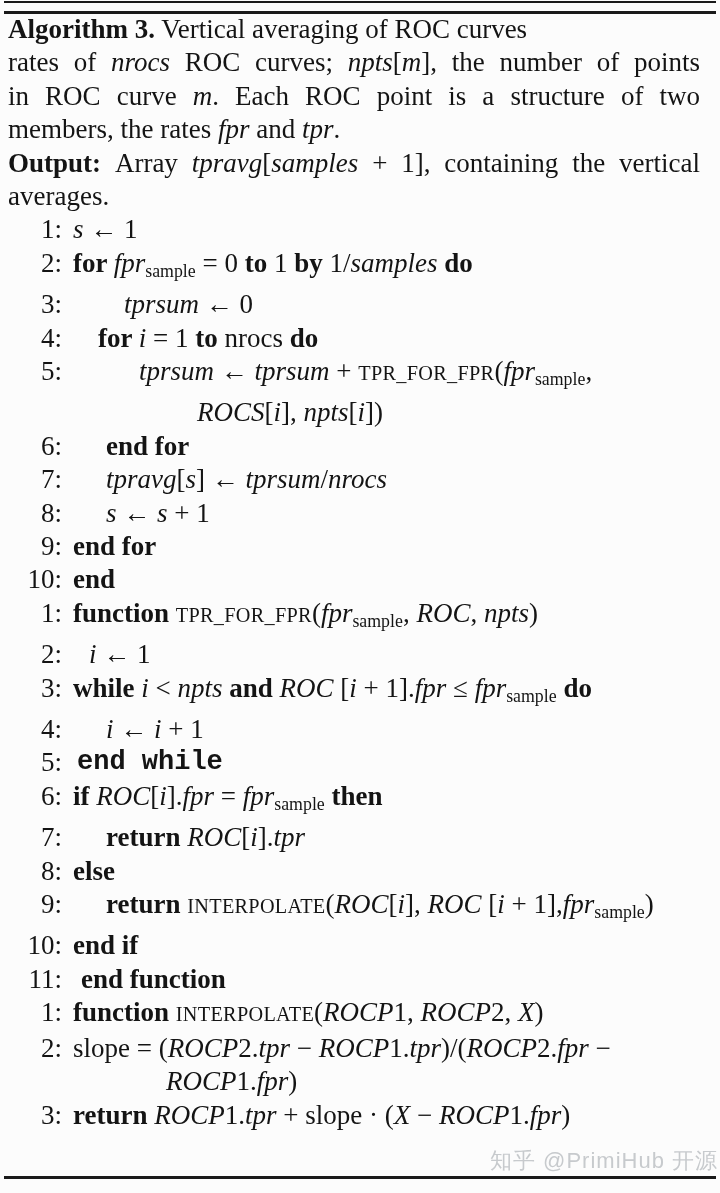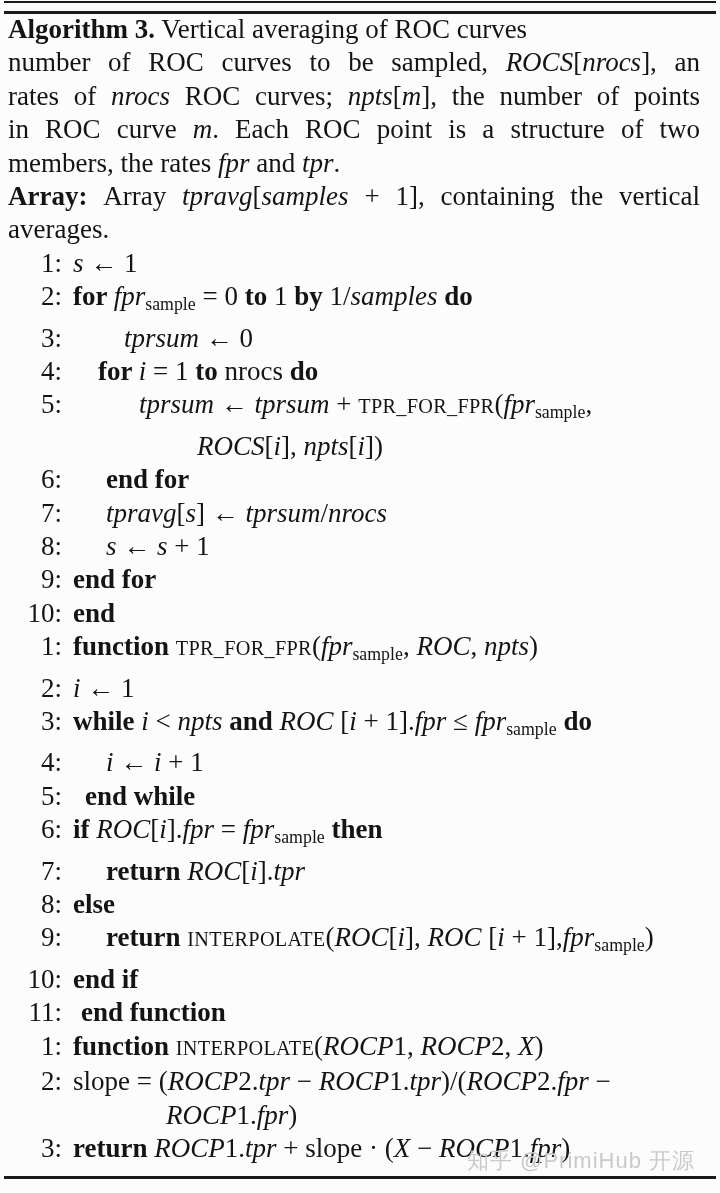--- a/index.html
+++ b/index.html
@@ -38,41 +38,40 @@
     margin-right:11px;
   }
   .line-text{flex:1 1 auto;}
   .seg-r{font-style:normal;}
   .seg-b{font-weight:700;}
   .seg-i{font-style:italic;}
   .seg-sc{font-size:0.75em;letter-spacing:0.3px;margin-top:16px;}
   .seg-sub{font-size:0.66em;vertical-align:-0.28em;}
   .watermark{
     position:absolute;
-    top:1146px;right:25px;
+    top:1146px;right:2px;
     font-family:"Liberation Sans","DejaVu Sans",sans-serif;
     font-size:22px;
     color:var(--watermark);
     letter-spacing:1px;
   }
 </style>
 </head>
 <body>
 
 <div class="rule rule-top-thin"></div>
 <div class="rule rule-top-thick"></div>
 
 <div class="algo">
   <div id="algo-header">
       <div class="h-line"><span class="seg seg-b">Algorithm 3.</span><span class="seg seg-r"> Vertical averaging of ROC curves</span></div>
-      <div class="h-line just"><span class="seg seg-r">number of ROC curves to be sampled, </span><span class="seg seg-i">ROCS</span><span class="seg seg-r">[</span><span class="seg seg-i">nrocs</span><span class="seg seg-r">], an</span></div>
       <div class="h-line just"><span class="seg seg-r">rates of </span><span class="seg seg-i">nrocs</span><span class="seg seg-r"> ROC curves; </span><span class="seg seg-i">npts</span><span class="seg seg-r">[</span><span class="seg seg-i">m</span><span class="seg seg-r">], the number of points</span></div>
       <div class="h-line just"><span class="seg seg-r">in ROC curve </span><span class="seg seg-i">m</span><span class="seg seg-r">. Each ROC point is a structure of two</span></div>
       <div class="h-line"><span class="seg seg-r">members, the rates </span><span class="seg seg-i">fpr</span><span class="seg seg-r"> and </span><span class="seg seg-i">tpr</span><span class="seg seg-r">.</span></div>
-      <div class="h-line just"><span class="seg seg-b">Array: </span><span class="seg seg-r">Array </span><span class="seg seg-i">tpravg</span><span class="seg seg-r">[</span><span class="seg seg-i">samples</span><span class="seg seg-r"> + 1], containing the vertical</span></div>
+      <div class="h-line just"><span class="seg seg-b">Output: </span><span class="seg seg-r">Array </span><span class="seg seg-i">tpravg</span><span class="seg seg-r">[</span><span class="seg seg-i">samples</span><span class="seg seg-r"> + 1], containing the vertical</span></div>
       <div class="h-line"><span class="seg seg-r">averages.</span></div>
     </div>
   <div id="algo-body">
       <div class="code-line">
         <span class="line-num">1:</span>
         <div class="line-text" style="margin-left: 0px;"><span class="seg seg-i">s</span><span class="seg seg-r"> ← 1</span></div>
       </div>
       <div class="code-line">
         <span class="line-num">2:</span>
         <div class="line-text" style="margin-left: 0px;"><span class="seg seg-b">for </span><span class="seg seg-i">fpr</span><span class="seg seg-sub">sample</span><span class="seg seg-r"> = 0 </span><span class="seg seg-b">to</span><span class="seg seg-r"> 1 </span><span class="seg seg-b">by</span><span class="seg seg-r"> 1/</span><span class="seg seg-i">samples</span><span class="seg seg-r"> </span><span class="seg seg-b">do</span></div>
@@ -112,33 +111,33 @@
       <div class="code-line">
         <span class="line-num">10:</span>
         <div class="line-text" style="margin-left: 0px;"><span class="seg seg-b">end</span></div>
       </div>
       <div class="code-line">
         <span class="line-num">1:</span>
         <div class="line-text" style="margin-left: 0px;"><span class="seg seg-b">function </span><span class="seg seg-sc">TPR_FOR_FPR</span><span class="seg seg-r">(</span><span class="seg seg-i">fpr</span><span class="seg seg-sub">sample</span><span class="seg seg-r">, </span><span class="seg seg-i">ROC</span><span class="seg seg-r">, </span><span class="seg seg-i">npts</span><span class="seg seg-r">)</span></div>
       </div>
       <div class="code-line">
         <span class="line-num">2:</span>
-        <div class="line-text" style="margin-left: 0px;"><span class="seg seg-i">i</span><span class="seg seg-r"> ← 1</span></div>
+        <div class="line-text" style="margin-left: 16px;"><span class="seg seg-i">i</span><span class="seg seg-r"> ← 1</span></div>
       </div>
       <div class="code-line">
         <span class="line-num">3:</span>
         <div class="line-text" style="margin-left: 0px;"><span class="seg seg-b">while </span><span class="seg seg-i">i</span><span class="seg seg-r"> &lt; </span><span class="seg seg-i">npts</span><span class="seg seg-r"> </span><span class="seg seg-b">and</span><span class="seg seg-r"> </span><span class="seg seg-i">ROC</span><span class="seg seg-r"> [</span><span class="seg seg-i">i</span><span class="seg seg-r"> + 1].</span><span class="seg seg-i">fpr</span><span class="seg seg-r"> ≤ </span><span class="seg seg-i">fpr</span><span class="seg seg-sub">sample</span><span class="seg seg-r"> </span><span class="seg seg-b">do</span></div>
       </div>
       <div class="code-line">
         <span class="line-num">4:</span>
         <div class="line-text" style="margin-left: 33px;"><span class="seg seg-i">i</span><span class="seg seg-r"> ← </span><span class="seg seg-i">i</span><span class="seg seg-r"> + 1</span></div>
       </div>
       <div class="code-line">
         <span class="line-num">5:</span>
-        <div class="line-text" style="margin-left: 12px;"><span class="seg seg-b">end while</span></div>
+        <div class="line-text" style="margin-left: 4px; font-family: Liberation Mono, monospace;"><span class="seg seg-b">end while</span></div>
       </div>
       <div class="code-line">
         <span class="line-num">6:</span>
         <div class="line-text" style="margin-left: 0px;"><span class="seg seg-b">if </span><span class="seg seg-i">ROC</span><span class="seg seg-r">[</span><span class="seg seg-i">i</span><span class="seg seg-r">].</span><span class="seg seg-i">fpr</span><span class="seg seg-r"> = </span><span class="seg seg-i">fpr</span><span class="seg seg-sub">sample</span><span class="seg seg-r"> </span><span class="seg seg-b">then</span></div>
       </div>
       <div class="code-line">
         <span class="line-num">7:</span>
         <div class="line-text" style="margin-left: 33px;"><span class="seg seg-b">return </span><span class="seg seg-i">ROC</span><span class="seg seg-r">[</span><span class="seg seg-i">i</span><span class="seg seg-r">].</span><span class="seg seg-i">tpr</span></div>
       </div>
       <div class="code-line">

